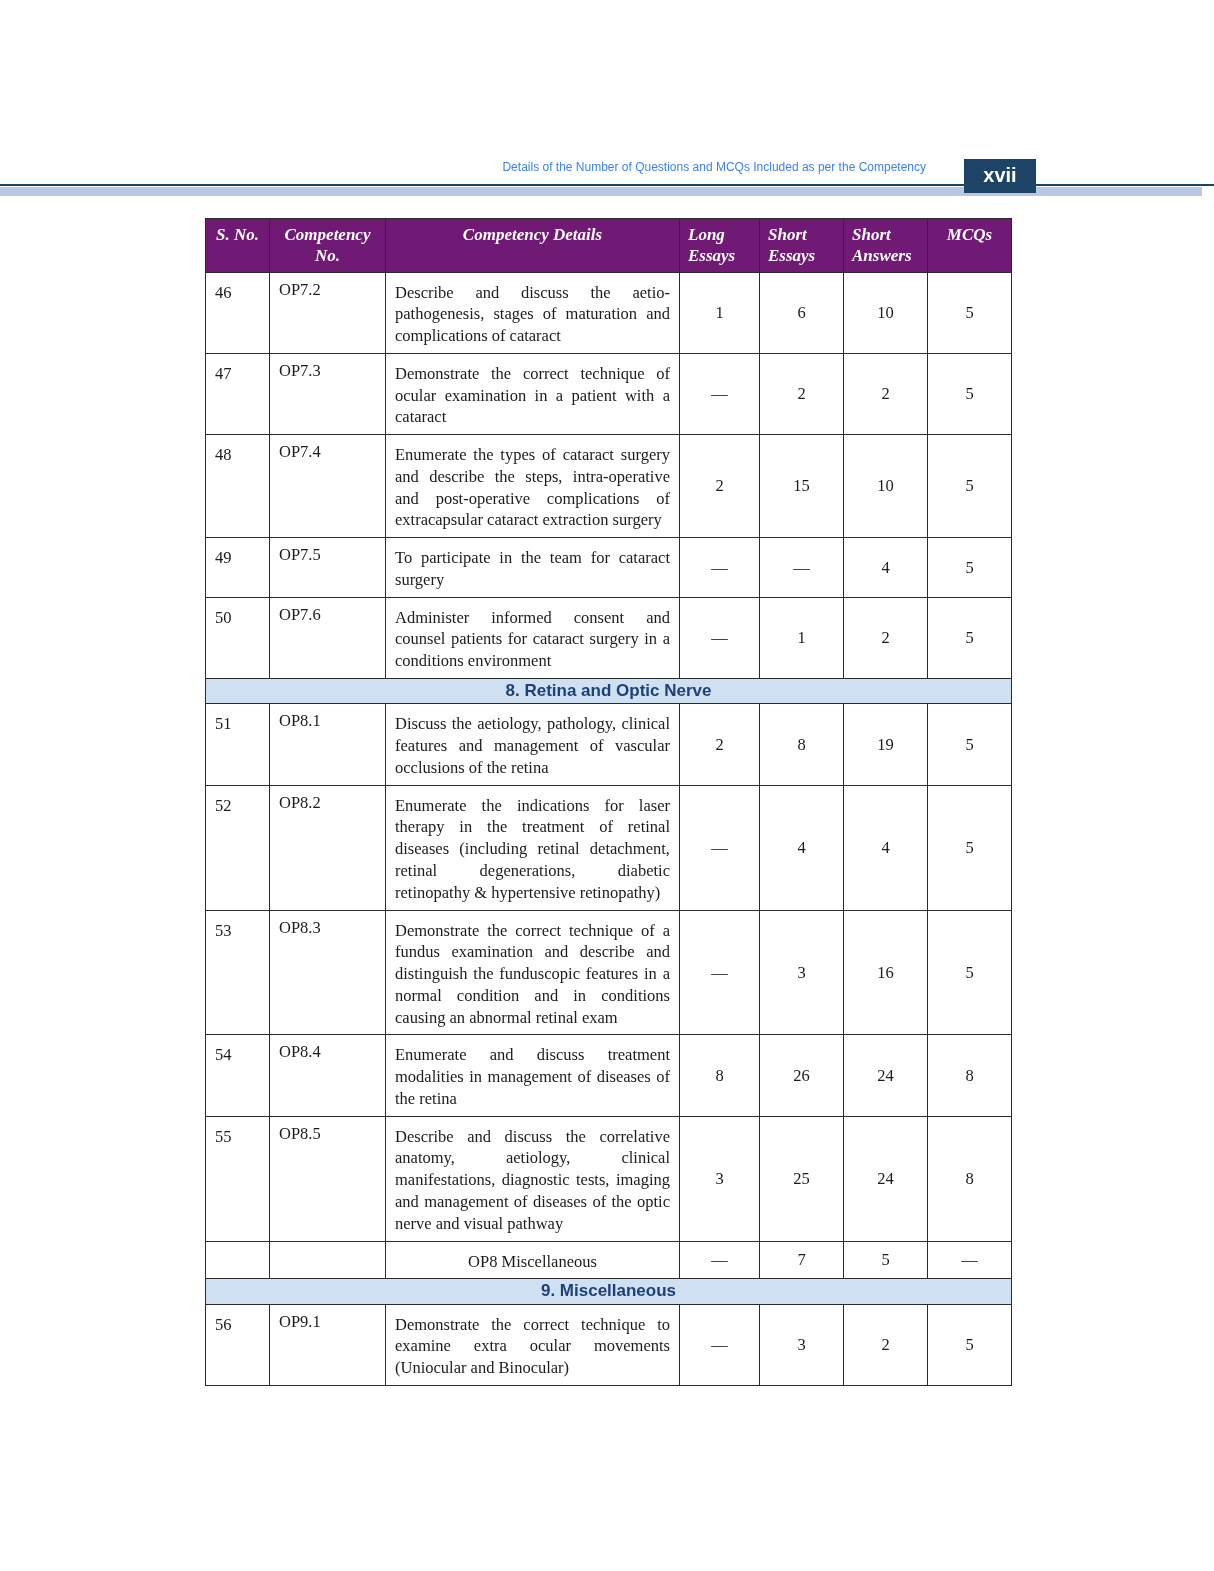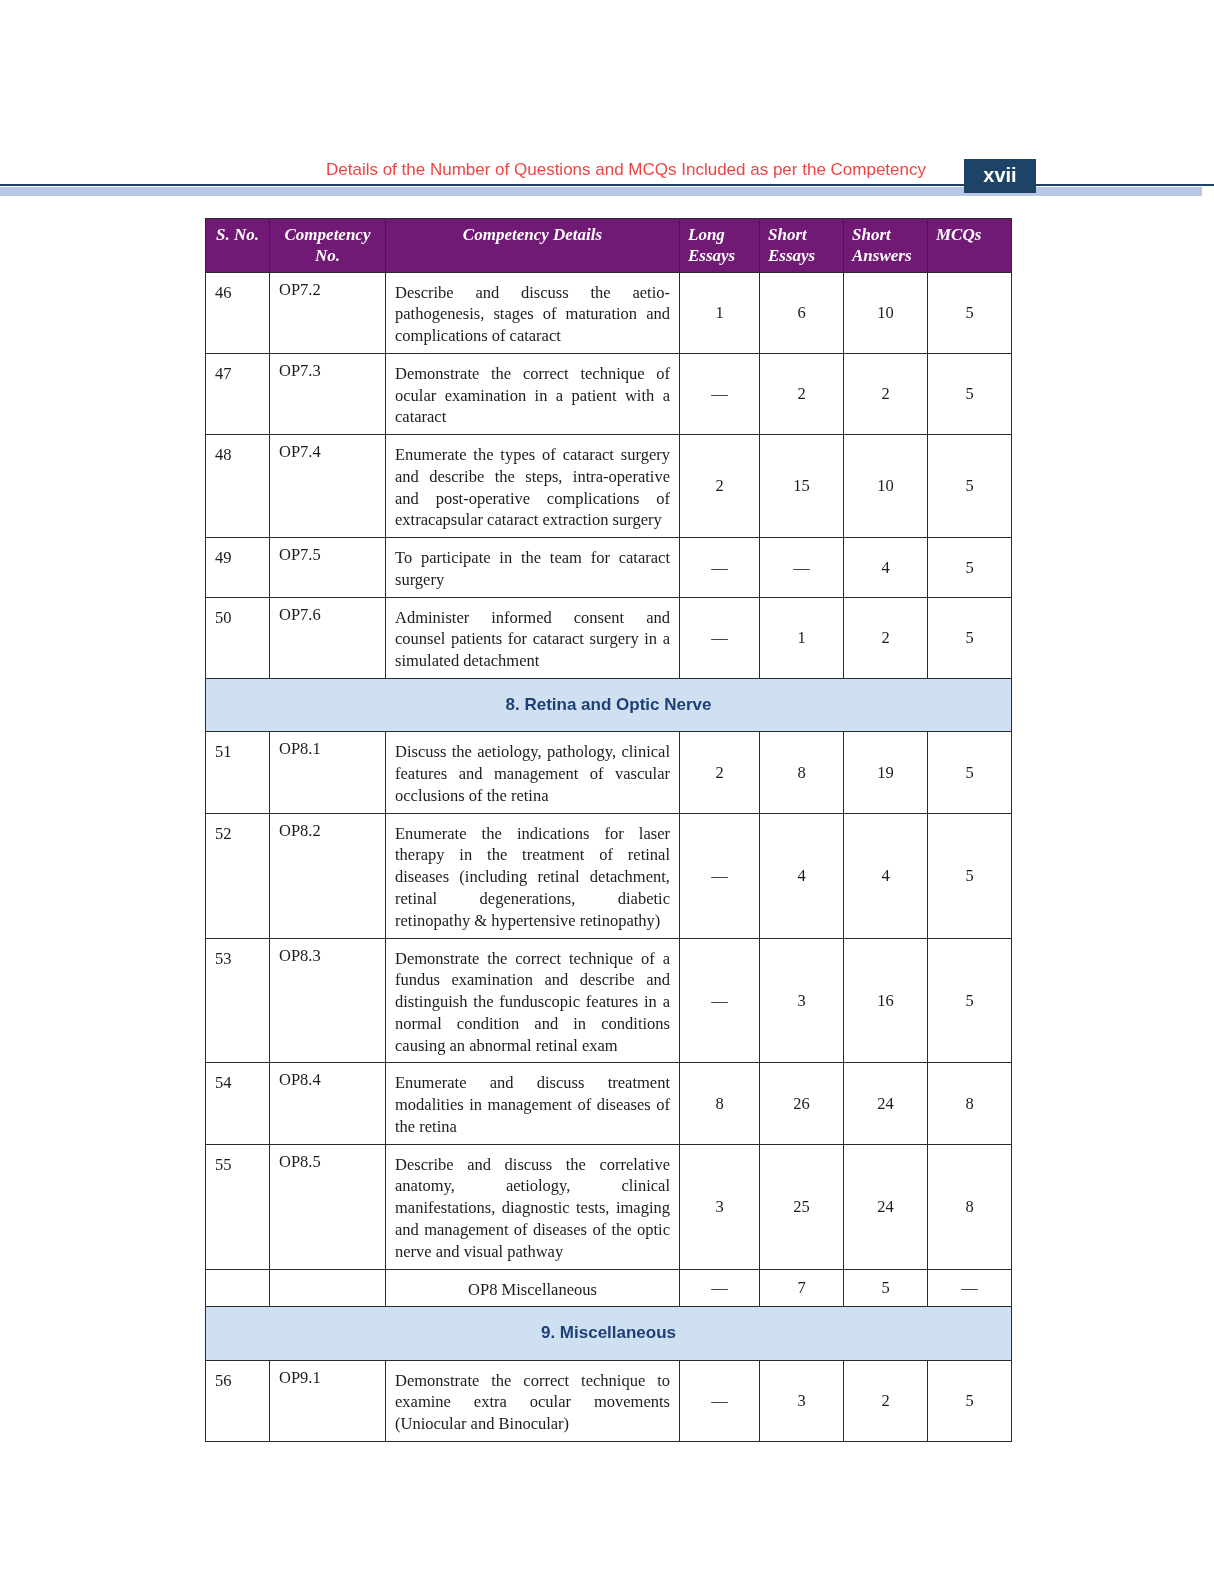--- a/index.html
+++ b/index.html
@@ -13,22 +13,22 @@
     overflow: hidden;
   }
 
   
   .page-header { position: relative; height: 212px; }
   .header-title {
     position: absolute;
     top: 160px;
     right: 288px;
     font-family: "Liberation Sans", sans-serif;
-    font-size: 17px;
-    color: #ef4444;
+    font-size: 12px;
+    color: #3b82f6;
     white-space: nowrap;
   }
   .page-badge {
     position: absolute;
     top: 159px;
     right: 178px;
     min-width: 52px;
     background: #1d4466;
     color: #ffffff;
     font-family: "Liberation Sans", sans-serif;
@@ -81,21 +81,21 @@
   .c-details { text-align: justify; vertical-align: top; padding-top: 9px; margin-top: 20px; }
   .c-num   { text-align: center; vertical-align: middle; }
   .misc-details { text-align: center; }
   .section-cell {
     background: #cfe0f2;
     color: #1f3f77;
     font-family: "Liberation Sans", sans-serif;
     font-weight: bold;
     font-size: 17px;
     text-align: center;
-    padding: 15px 4px;
+    padding: 1px 4px;
   }
 </style>
 </head>
 <body>
 
 <div class="page-header">
   <span class="header-title">Details of the Number of Questions and MCQs Included as per the Competency</span>
   <span class="page-badge">xvii</span>
   <div class="rule-dark"></div>
   <div class="rule-light"></div>
@@ -117,21 +117,21 @@
           <th style="text-align: center;">S. No.</th>
           <th style="text-align: center;">Competency
 No.</th>
           <th style="text-align: center;">Competency Details</th>
           <th style="text-align: left;">Long
 Essays</th>
           <th style="text-align: left;">Short
 Essays</th>
           <th style="text-align: left;">Short
 Answers</th>
-          <th style="text-align: left;">MCQs</th>
+          <th style="text-align: center;">MCQs</th>
         </tr>
     </thead>
     <tbody>
         <tr>
           <td class="c-sno">46</td>
           <td class="c-comp">OP7.2</td>
           <td class="c-details">Describe and discuss the aetio-pathogenesis, stages of maturation and complications of cataract</td>
           <td class="c-num">1</td>
           <td class="c-num">6</td>
           <td class="c-num">10</td>
@@ -160,21 +160,21 @@
           <td class="c-comp">OP7.5</td>
           <td class="c-details">To participate in the team for cataract surgery</td>
           <td class="c-num">—</td>
           <td class="c-num">—</td>
           <td class="c-num">4</td>
           <td class="c-num">5</td>
         </tr>
         <tr>
           <td class="c-sno">50</td>
           <td class="c-comp">OP7.6</td>
-          <td class="c-details">Administer informed consent and counsel patients for cataract surgery in a simulated detachment</td>
+          <td class="c-details">Administer informed consent and counsel patients for cataract surgery in a conditions environment</td>
           <td class="c-num">—</td>
           <td class="c-num">1</td>
           <td class="c-num">2</td>
           <td class="c-num">5</td>
         </tr>
         <tr>
           <td colspan="7" class="section-cell">8.  Retina and Optic Nerve</td>
         </tr>
         <tr>
           <td class="c-sno">51</td>

